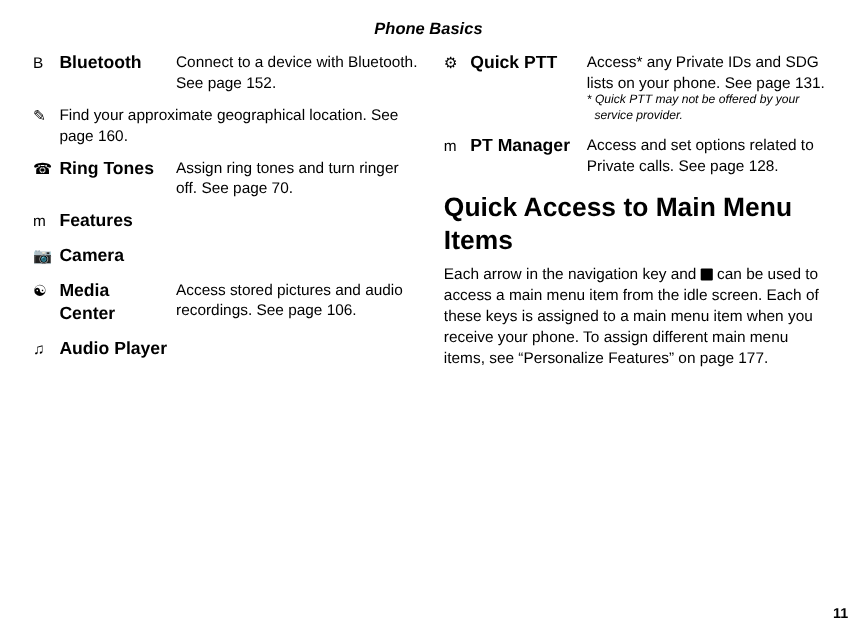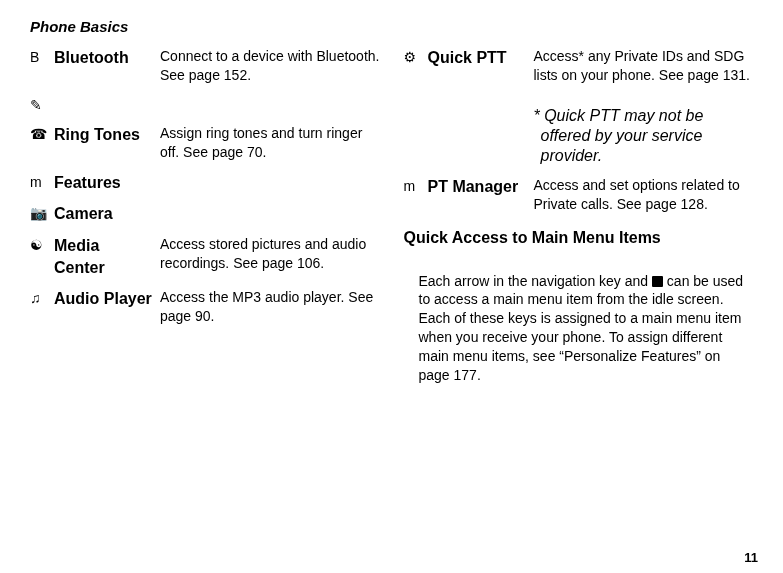--- a/index.html
+++ b/index.html
@@ -7,21 +7,21 @@
     width: 783px;
     height: 573px;
     font-family: Arial, Helvetica, sans-serif;
     font-size: 14px;
     color: #000;
     padding: 18px 30px 10px 30px;
     position: relative;
     background: #fff;
   }
   .header {
-    text-align: left;
+    text-align: center;
     font-weight: bold;
     font-style: italic;
     font-size: 15px;
     margin-bottom: 12px;
     padding-right: 4px;
   }
   .columns {
     display: flex;
     gap: 24px;
   }
@@ -47,71 +47,71 @@
     font-size: 16px;
     line-height: 1.35;
     padding-right: 6px;
   }
   .desc-cell {
     flex: 1;
     font-size: 14px;
     line-height: 1.35;
   }
   .footnote {
-    font-size: 16px;
+    font-size: 11px;
     font-style: italic;
-    margin-top: 21px;
+    margin-top: 0;
     padding-left: 7px;
     text-indent: -7px;
     line-height: 1.25;
   }
   .section-title {
     font-weight: bold;
-    font-size: 16px;
+    font-size: 24px;
     margin-top: 14px;
-    margin-bottom: 24px;
+    margin-bottom: 6px;
     line-height: 1.25;
   }
   .section-body {
     font-size: 14px;
     line-height: 1.35;
-    margin-left: 15px;
   }
   .inline-icon {
     display: inline-block;
     width: 11px;
     height: 11px;
     background: #000;
     vertical-align: -1px;
     border-radius: 1px;
   }
   .page-num {
     position: absolute;
     bottom: 8px;
-    right: 25px;
+    right: 12px;
     font-size: 13px;
     font-weight: bold;
   }
 </style>
 </head>
 <body>
 
 <div class="header">Phone Basics</div>
 
 <div class="columns">
   <div class="col">
 
     <div class="entry">
       <div class="icon-cell">B</div>
       <div class="label-cell">Bluetooth</div>
       <div class="desc-cell">Connect to a device with Bluetooth. See page 152.</div>
     </div>
 
     <div class="entry">
       <div class="icon-cell">✎</div>
+      <div class="desc-cell">Find your approximate geographical location. See page 160.</div>
     </div>
 
     <div class="entry">
       <div class="icon-cell">☎</div>
       <div class="label-cell">Ring Tones</div>
       <div class="desc-cell">Assign ring tones and turn ringer off. See page 70.</div>
     </div>
 
     <div class="entry">
       <div class="icon-cell">m</div>
@@ -125,21 +125,20 @@
 
     <div class="entry">
       <div class="icon-cell">☯</div>
       <div class="label-cell">Media Center</div>
       <div class="desc-cell">Access stored pictures and audio recordings. See page 106.</div>
     </div>
 
     <div class="entry">
       <div class="icon-cell">♫</div>
       <div class="label-cell">Audio Player</div>
-      <div class="desc-cell">Access the MP3 audio player. See page 90.</div>
     </div>
 
   </div>
 
   <div class="col">
 
     <div class="entry">
       <div class="icon-cell">⚙</div>
       <div class="label-cell">Quick PTT</div>
       <div class="desc-cell">

